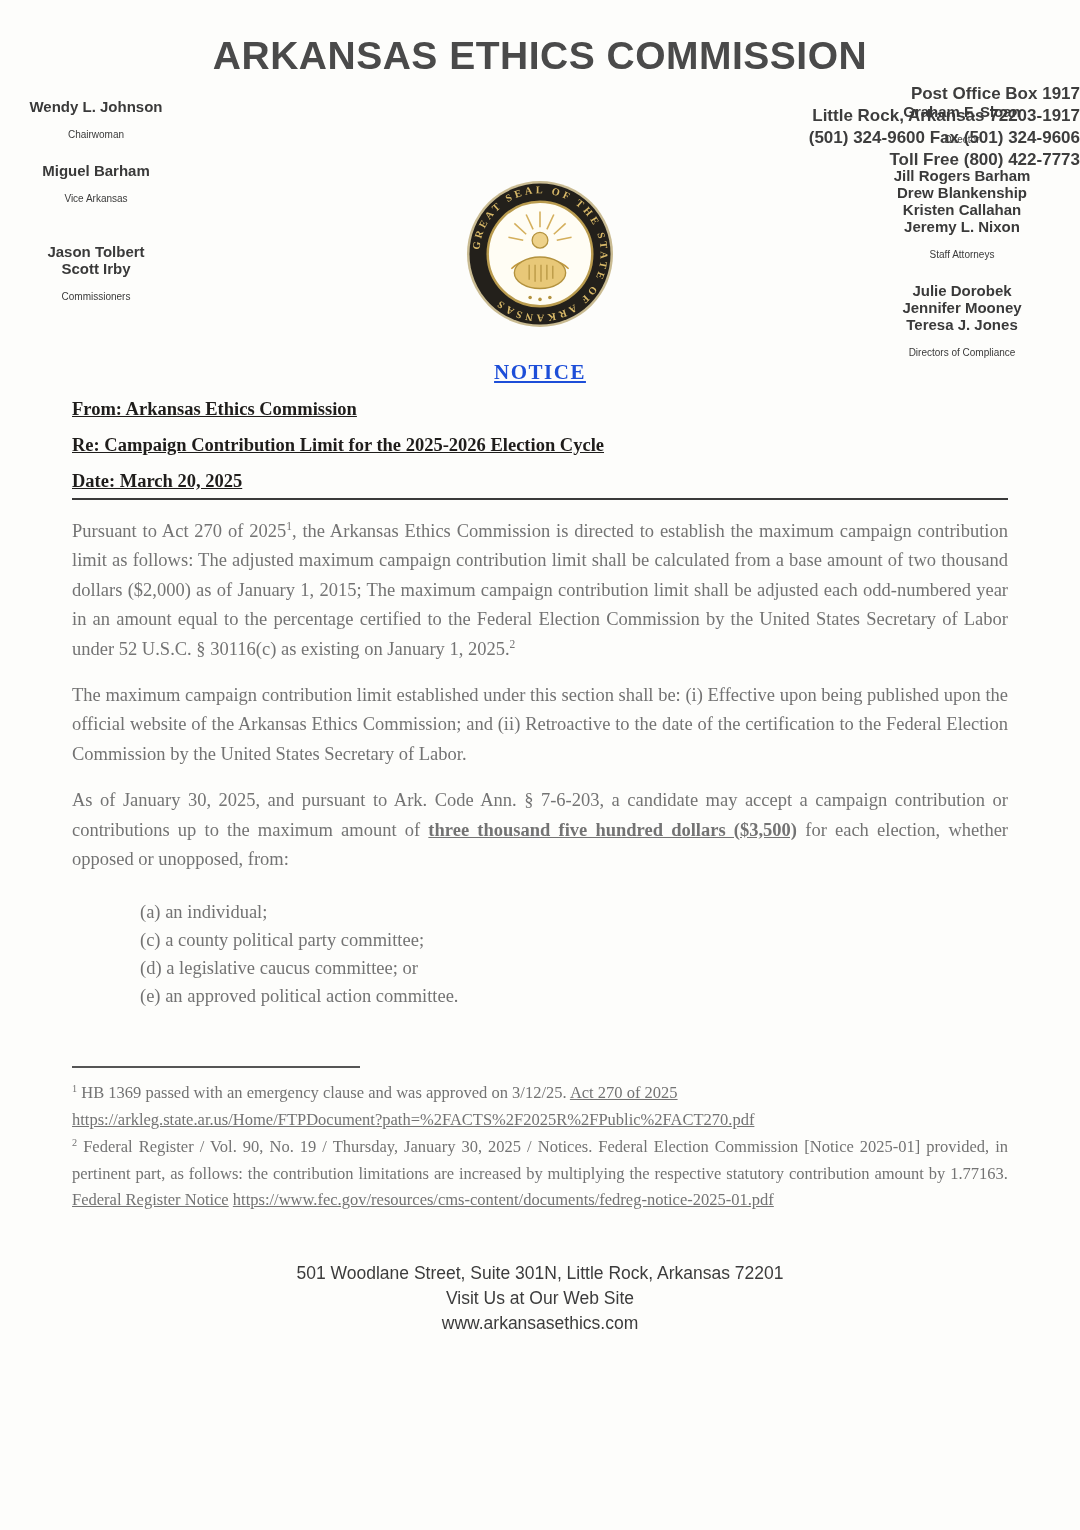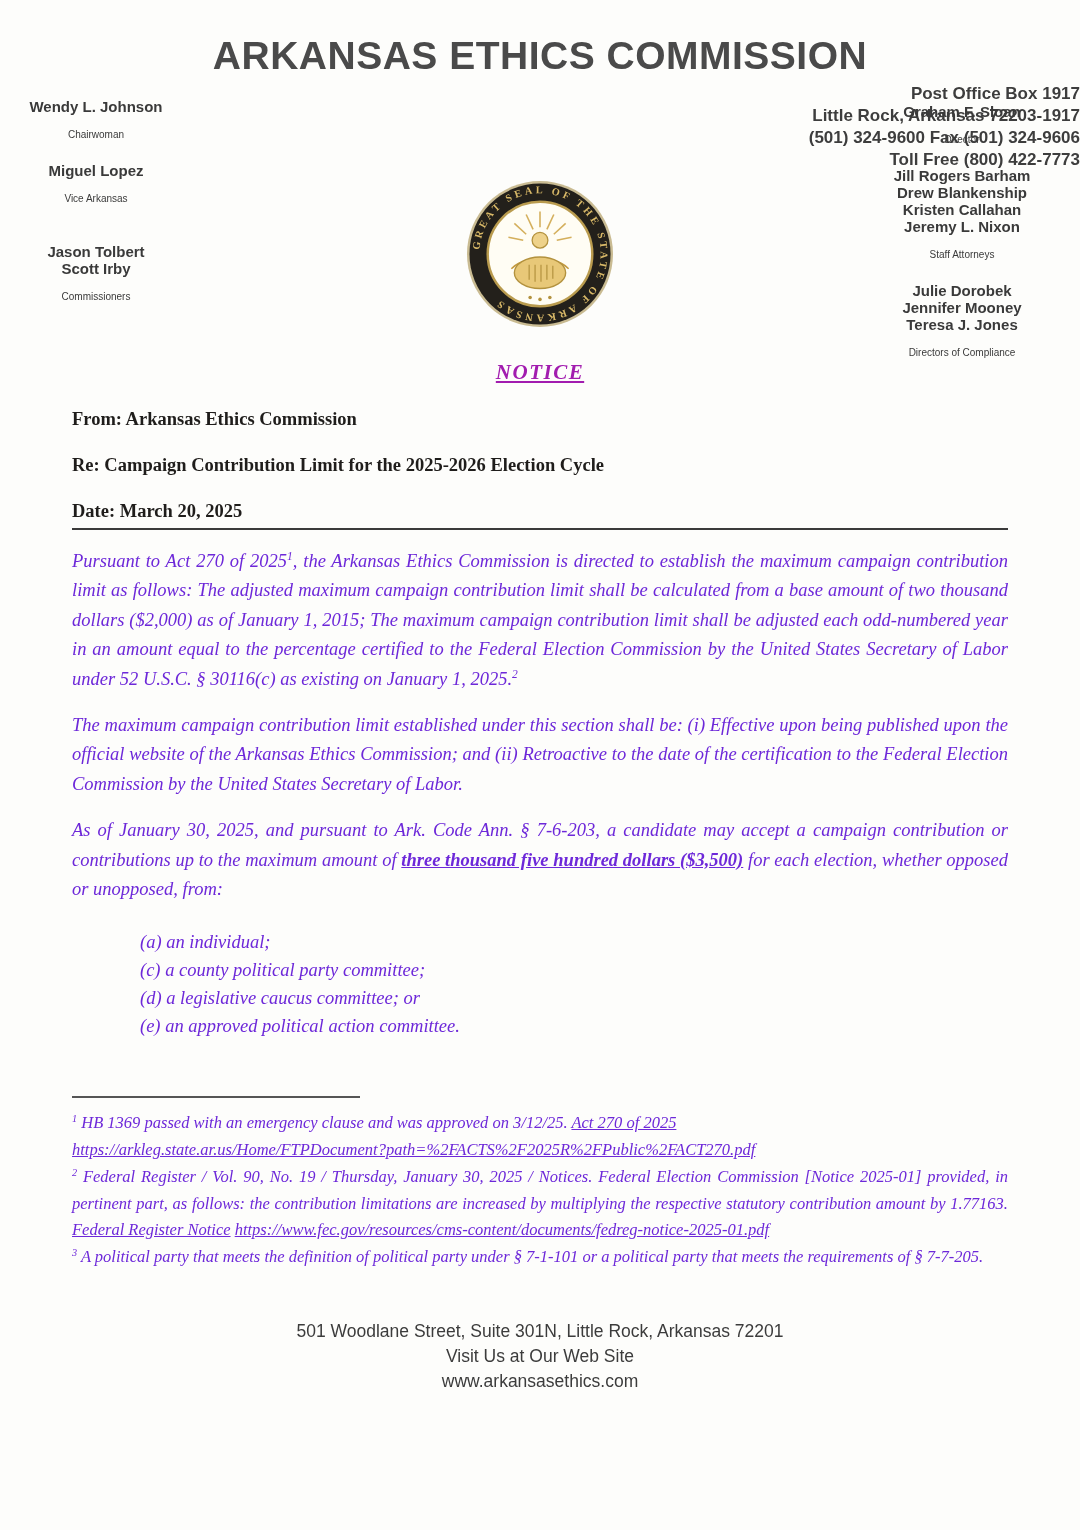--- a/index.html
+++ b/index.html
@@ -27,27 +27,27 @@
   .officials-left  { left:22px;  top:98px;  width:148px; }
   .officials-right { left:888px; top:103px; width:148px; }
   .off-group { margin-bottom:21px; }
   .off-group.gap-lg { margin-bottom:38px; }
   .off-name  { font-size:15px; font-weight:bold; line-height:17px; }
   .off-title { font-size:10px; line-height:13px; margin-top:13px; }
   .seal-wrap { text-align:center; margin-top:9px; }
   
   .notice-heading {
     margin-top:28px; text-align:center; font-weight:bold; font-size:21px;
-    letter-spacing:1.5px; text-decoration:underline; color:#a21caf;font-style:italic;
+    letter-spacing:1.5px; text-decoration:underline; color:#1d4ed8;
   }
   .meta { margin:0 72px; font-weight:bold; font-size:18.5px; color:#1f1d1b; }
-  .meta-line { margin-top:22px; line-height:24px; }
+  .meta-line { margin-top:12px; line-height:24px;text-decoration:underline; }
   .date-line { padding-bottom:5px; border-bottom:2.5px solid #3a3a3a; }
   
-  .content { margin:0 72px; font-size:18.5px; line-height:1.59; text-align:justify; color:#6d28d9;font-style:italic; }
+  .content { margin:0 72px; font-size:18.5px; line-height:1.59; text-align:justify; color:#737373; }
   .body-para { margin-top:17px; }
   sup { font-size:.62em; vertical-align:super; line-height:0; }
   .contrib { font-weight:bold; text-decoration:underline; }
   .contributors { list-style:none; margin:25px 0 0 68px; padding:0; line-height:1.5; text-align:left; }
   
   .fn-sep { width:288px; border:none; border-top:2px solid #555; margin:56px 0 12px 0; }
   .footnotes { font-size:16.5px; line-height:1.6; }
   .footnote { text-align:justify; margin-top:1px; }
   .fn-link { text-decoration:underline; cursor:pointer; }
   
@@ -71,21 +71,21 @@
       <div>(501) 324-9600 Fax (501) 324-9606</div>
       <div>Toll Free (800) 422-7773</div>
     </div>
 
     <div class="officials officials-left">
       <div class="off-group">
         <div class="off-name">Wendy L. Johnson</div>
         <div class="off-title">Chairwoman</div>
       </div>
       <div class="off-group gap-lg">
-        <div class="off-name">Miguel Lopez</div>
+        <div class="off-name">Miguel Barham</div>
         <div class="off-title">Vice Arkansas</div>
       </div>
       <div class="off-group">
         <div class="off-name">Jason Tolbert</div>
         <div class="off-name">Scott Irby</div>
         <div class="off-title">Commissioners</div>
       </div>
     </div>
 
     <div class="officials officials-right">
@@ -159,21 +159,20 @@
       <li><span>(a) an individual;</span><sup></sup><span></span></li>
       <li><span>(c) a county political party committee;</span><sup></sup><span></span></li>
       <li><span>(d) a legislative caucus committee; or</span><sup></sup><span></span></li>
       <li><span>(e) an approved political action committee.</span><sup></sup><span></span></li>
     </ul>
 
     <hr class="fn-sep">
     <div class="footnotes">
       <p class="footnote"><sup>1</sup> <span>HB 1369 passed with an emergency clause and was approved on 3/12/25. </span><span class="fn-link">Act 270 of 2025</span><br><span class="fn-link">https://arkleg.state.ar.us/Home/FTPDocument?path=%2FACTS%2F2025R%2FPublic%2FACT270.pdf</span></p>
       <p class="footnote"><sup>2</sup> <span>Federal Register / Vol. 90, No. 19 / Thursday, January 30, 2025 / Notices. Federal Election Commission [Notice 2025-01] provided, in pertinent part, as follows: the contribution limitations are increased by multiplying the respective statutory contribution amount by 1.77163. </span><span class="fn-link">Federal Register Notice</span> <span class="fn-link">https://www.fec.gov/resources/cms-content/documents/fedreg-notice-2025-01.pdf</span></p>
-      <p class="footnote"><sup>3</sup> <span>A political party that meets the definition of political party under § 7-1-101 or a political party that meets the requirements of § 7-7-205.</span></p>
     </div>
   </main>
 
   <footer class="footer">
     <div>501 Woodlane Street, Suite 301N, Little Rock, Arkansas 72201</div>
     <div>Visit Us at Our Web Site</div>
     <div>www.arkansasethics.com</div>
   </footer>
 
 </div>

